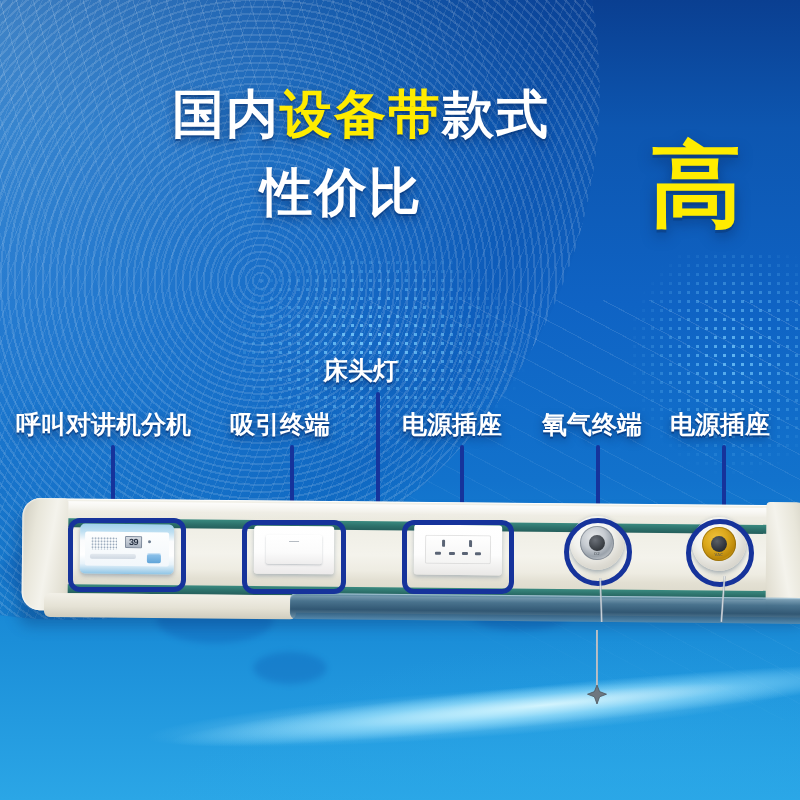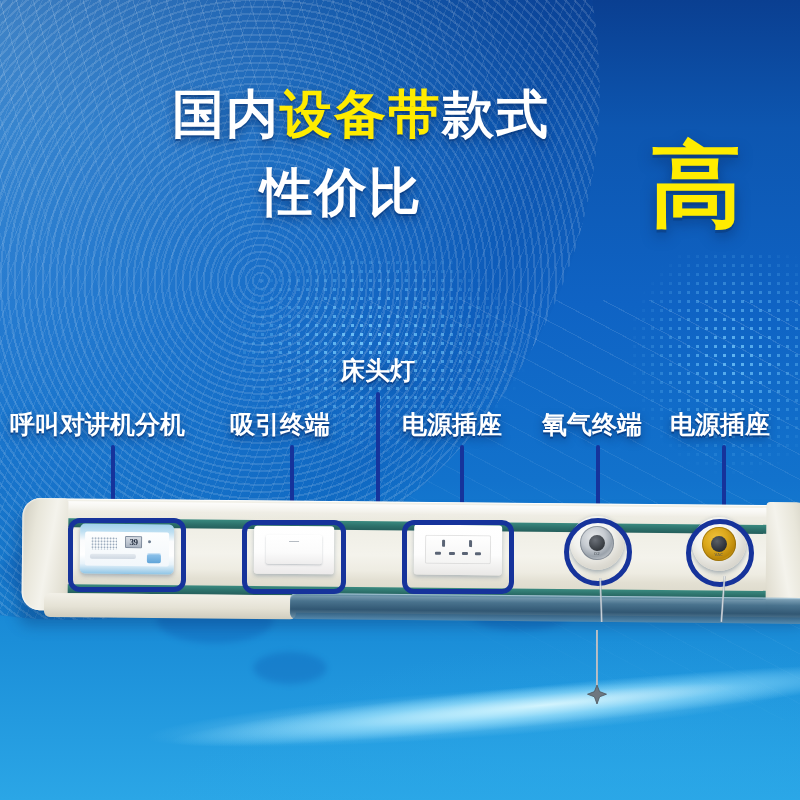--- a/index.html
+++ b/index.html
@@ -229,21 +229,21 @@
     position:absolute; left:6px; top:5px; width:26px; height:13px;
     background-image:radial-gradient(circle, rgba(120,140,165,.85) .8px, rgba(0,0,0,0) 1.1px);
     background-size:3px 3px;
     border-radius:2px;
   }
   .ic-display {
     position:absolute; left:40px; top:4px; width:17px; height:12px;
     background:linear-gradient(180deg,#d8dde4,#aab4c2);
     border:1px solid #7e8b9c; border-radius:1px;
     color:#253042; font-size:9px; font-weight:bold;
-    font-family:Liberation Serif, serif;
+    font-family:Liberation Sans, sans-serif;
     display:flex; align-items:center; justify-content:center;
     letter-spacing:-.5px;
   }
   .ic-led {
     position:absolute; left:63px; top:8px; width:3px; height:3px;
     background:#6d7d90; border-radius:50%;
   }
   .ic-slot {
     position:absolute; left:5px; top:22px; width:46px; height:5px;
     background:linear-gradient(180deg,#e4eaf0,#cfd8e2);
@@ -374,23 +374,23 @@
   <div class="headline">
     <div class="hl-line1">
       <span class="w-txt">国内</span><span class="y-txt">设备带</span><span class="w-txt">款式</span>
     </div>
     <div class="hl-line2">
       <span class="w-txt">性价比</span>
     </div>
     <div class="hl-big">高</div>
   </div>
 
-  <div class="callout" style="left:10px;  top:412px;">呼叫对讲机分机</div>
+  <div class="callout" style="left:16px;  top:412px;">呼叫对讲机分机</div>
   <div class="callout" style="left:230px; top:412px;">吸引终端</div>
-  <div class="callout" style="left:340px; top:358px;">床头灯</div>
+  <div class="callout" style="left:323px; top:358px;">床头灯</div>
   <div class="callout" style="left:402px; top:412px;">电源插座</div>
   <div class="callout" style="left:542px; top:412px;">氧气终端</div>
   <div class="callout" style="left:670px; top:412px;">电源插座</div>
 
   <div class="lead" style="left:111px; top:445px; height:85px;"></div>
   <div class="lead" style="left:290px; top:445px; height:87px;"></div>
   <div class="lead" style="left:376px; top:392px; height:218px;"></div>
   <div class="lead" style="left:460px; top:445px; height:86px;"></div>
   <div class="lead" style="left:596px; top:445px; height:78px;"></div>
   <div class="lead" style="left:722px; top:445px; height:78px;"></div>

